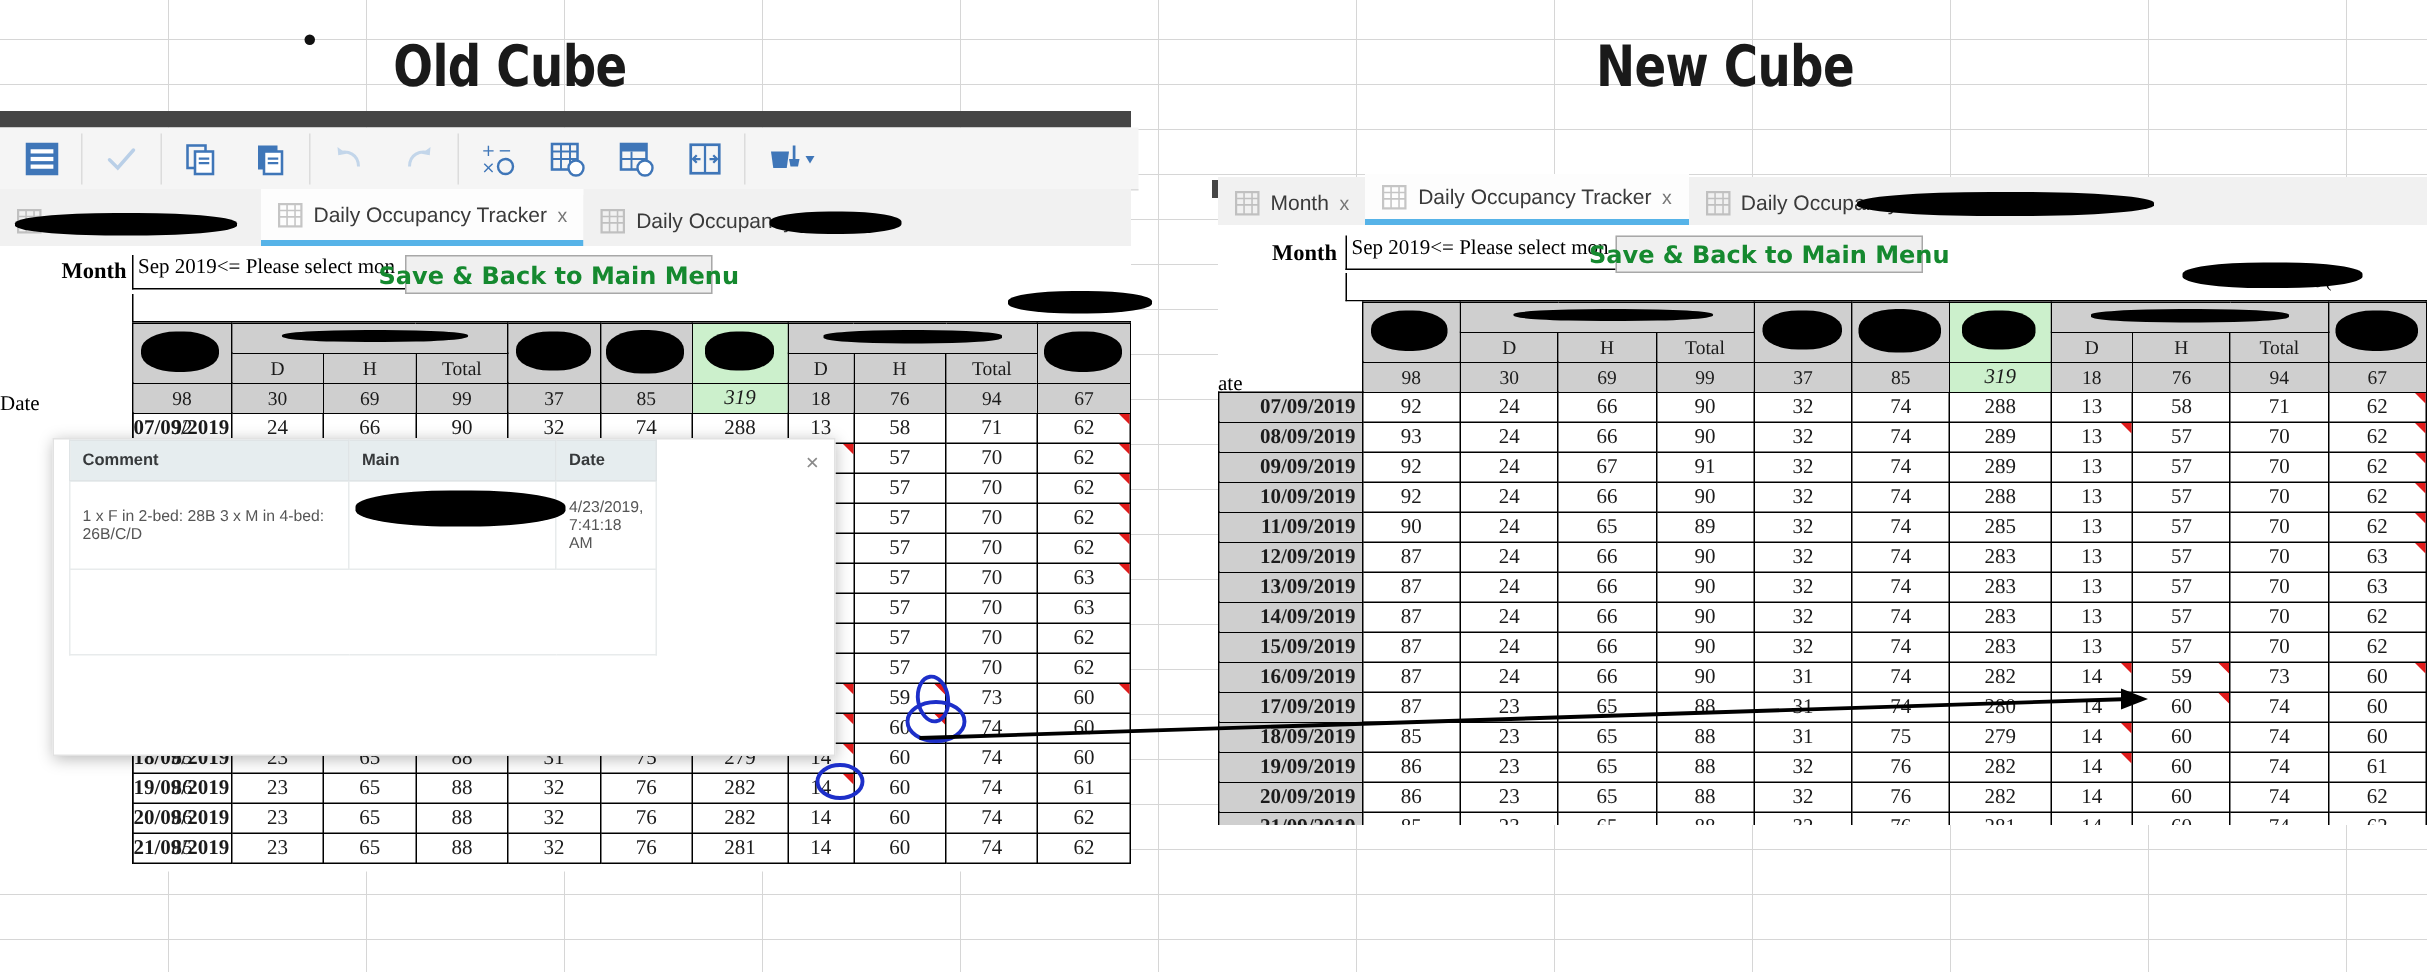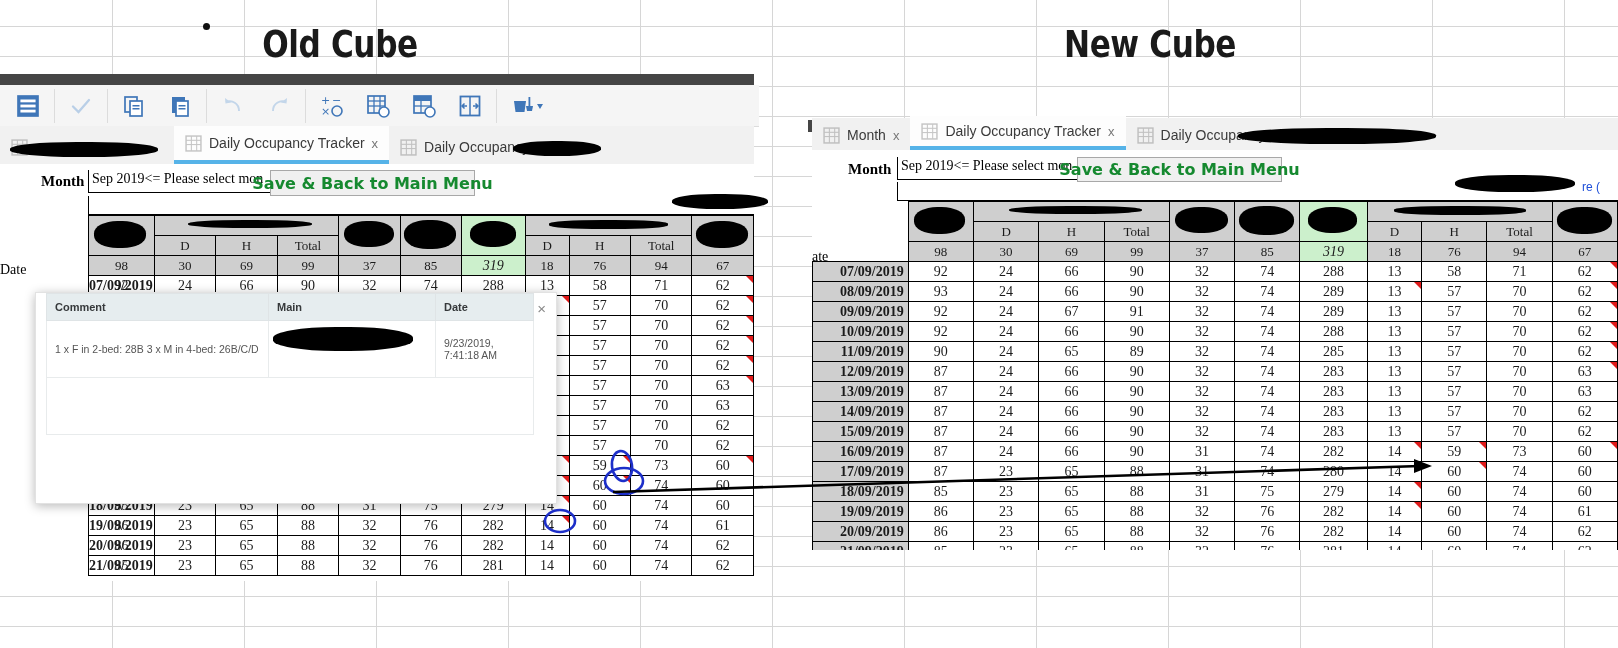--- a/index.html
+++ b/index.html
@@ -85,21 +85,21 @@
   }
   .blackout{background:#000;border-radius:45%;position:absolute;}
 
   
   .modal{
     position:absolute;background:#fff;box-shadow:0 2px 10px rgba(0,0,0,.28);
     border:1px solid #e2e2e2;
   }
   .modal-title{font-size:13px;color:#3c4043;padding:13px 0 10px 12px;}
   .modal-close{position:absolute;right:10px;top:7px;font-size:15px;color:#8a8a8a;cursor:pointer;}
-  table.cmt{border-collapse:collapse;width:488px;margin:0 10px;font-size:11px;border-radius:32px;}
+  table.cmt{border-collapse:collapse;width:392px;margin:0 10px;font-size:11px;border-radius:32px;}
   table.cmt th{
     background:#e6edef;border:1px solid #dfe4e6;text-align:left;
     padding:7px 8px;font-size:11px;color:#36393b;font-weight:bold;
   }
   table.cmt td{
     border:1px solid #e8ebec;padding:11px 8px;font-size:10.5px;color:#555;
     height:34px;vertical-align:middle;
   }
   .cmt-empty{height:78px;}
 
@@ -855,40 +855,40 @@
           <td>14</td>
           <td>60</td>
           <td>74</td>
           <td>62</td>
         </tr>
       </tbody>
     </table>
 </div>
 <div style="position:absolute;left:812px;top:249px;font-size:14px;font-family:'Liberation Serif',serif;color:#000;">ate</div>
 <div class="blackout" style="left:1455px;top:175px;width:120px;height:17px;"></div>
-<div style="position:absolute;left:1582px;top:180px;font-size:12px;font-family:Liberation Sans, sans-serif;color:#1d4ed8;">re (</div>
+<div style="position:absolute;left:1538px;top:180px;font-size:12px;font-family:Liberation Serif, serif;color:#000000;">re (</div>
 
 <div class="modal" style="left:35px;top:292px;width:520px;height:210px;">
   <div class="modal-close">×</div>
   <table class="cmt">
     <thead>
       <tr>
         <th style="width:205px;">Comment</th>
         <th style="width:150px;">Main</th>
         <th>Date</th>
       </tr>
     </thead>
     <tbody>
       <tr>
         <td>1 x F in 2-bed: 28B 3 x M in 4-bed: 26B/C/D</td>
         <td style="position:relative;">
           <span></span>
           <span class="blackout" style="left:4px;top:6px;width:140px;height:24px;"></span>
         </td>
-        <td>9/23/2019, 7:41:18 AM</td>
+        <td>4/23/2019, 7:41:18 AM</td>
       </tr>
       <tr>
         <td class="cmt-empty" colspan="3"></td>
       </tr>
     </tbody>
   </table>
 
 </div>
 
 <svg class="anno" style="left:0;top:0;width:1618px;height:648px;" viewBox="0 0 1618 648">

